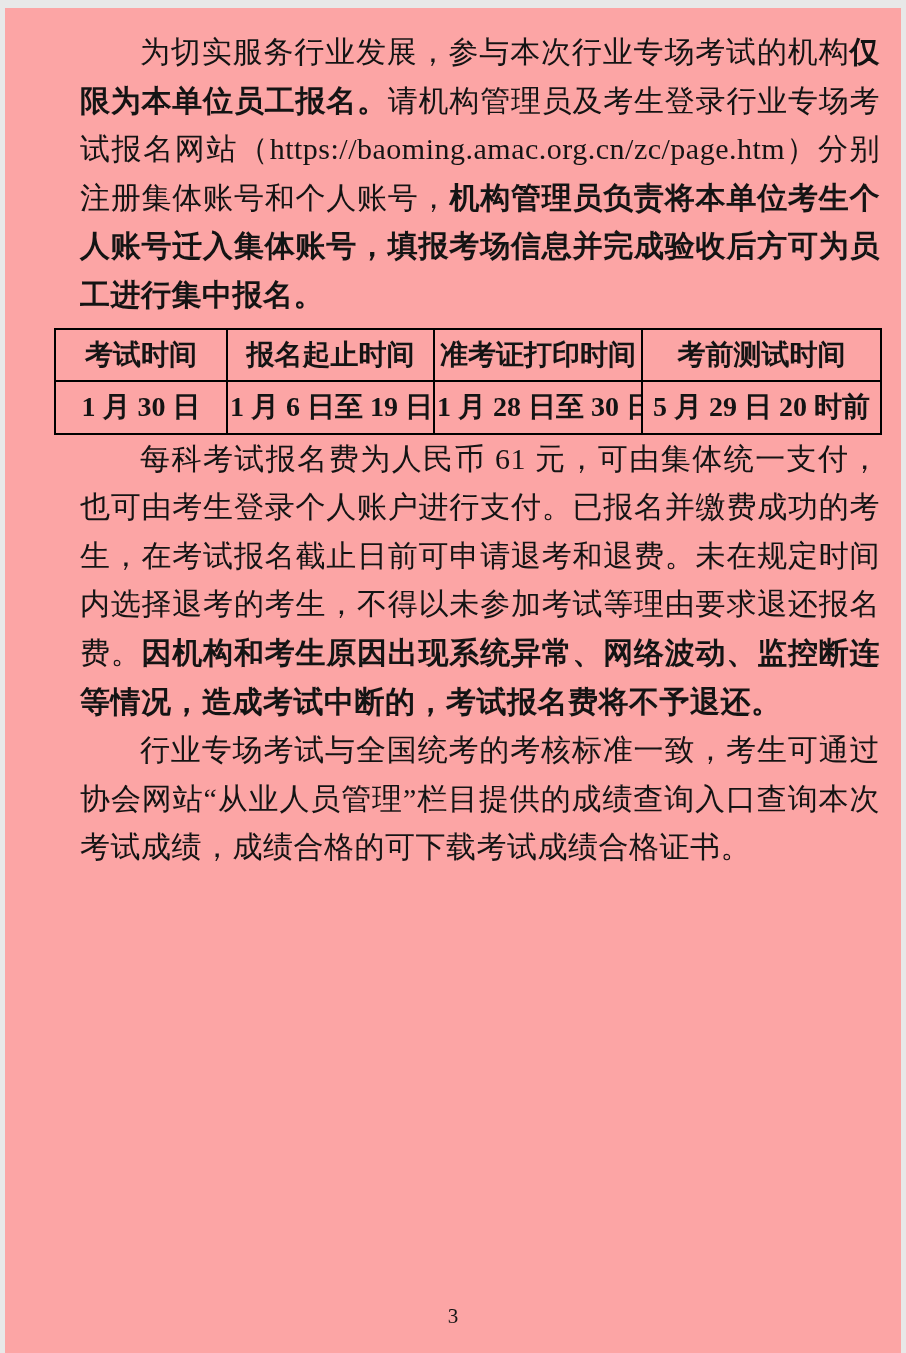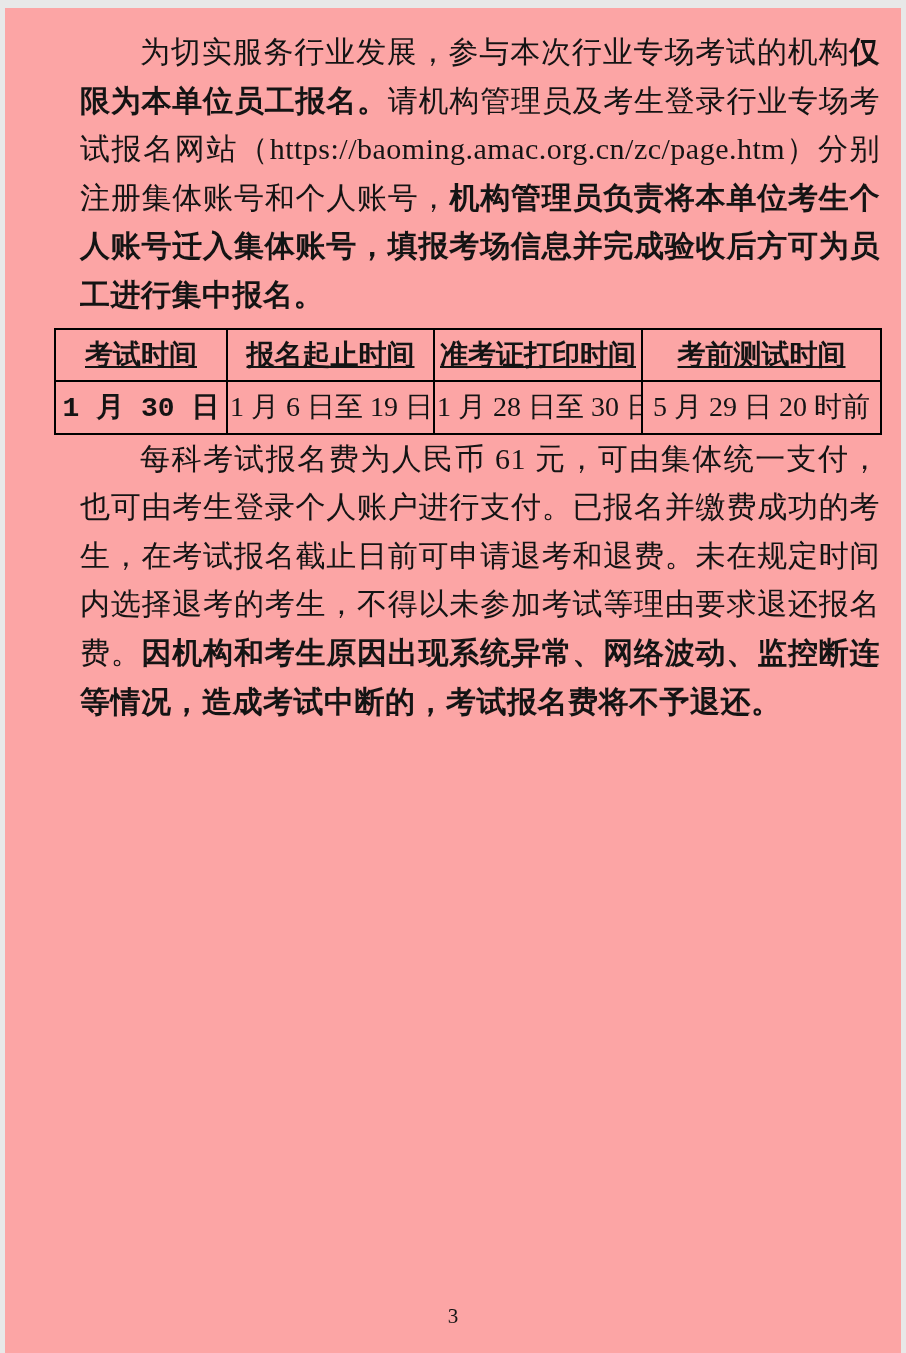--- a/index.html
+++ b/index.html
@@ -60,29 +60,27 @@
     text-align: center;
     vertical-align: middle;
     font-size: 28px;
     padding: 0 2px;
     overflow: hidden;
     white-space: nowrap;
   }
   table.schedule th {
     height: 50px;
     font-weight: bold;
-    text-decoration: underline;
   }
   table.schedule td {
     height: 51px;
-    font-weight: normal;
+    font-weight: bold;
   }
   table.schedule td.c-bold {
     font-weight: bold;
-    font-family: Liberation Mono, monospace;
   }
   col.c1 { width: 172px; }
   col.c2 { width: 207px; }
   col.c3 { width: 208px; }
   col.c4 { width: 239px; }
   .footer {
     position: absolute;
     top: 1296px;
     left: 0;
     width: 100%;
@@ -123,18 +121,19 @@
           <td>1 月 28 日至 30 日</td>
           <td>5 月 29 日 20 时前</td>
         </tr>
       </tbody>
     </table>
 
 
     <p class="doc"><span>每科考试报名费为人民币 61 元，可由集体统一支付，也可由考生登录个人账户进行支付。已报名并缴费成功的考生，在考试报名截止日前可申请退考和退费。未在规定时间内选择退考的考生，不得以未参加考试等理由要求退还报名费。</span><span class="brun">因机构和考生原因出现系统异常、网络波动、监控断连等情况，造成考试中断的，考试报名费将不予退还。</span></p>
 
 
+    <p class="doc">行业专场考试与全国统考的考核标准一致，考生可通过协会网站“从业人员管理”栏目提供的成绩查询入口查询本次考试成绩，成绩合格的可下载考试成绩合格证书。</p>
 
 
   </div>
 
   <div class="footer">3</div>
 </div>
 
 </body></html>

